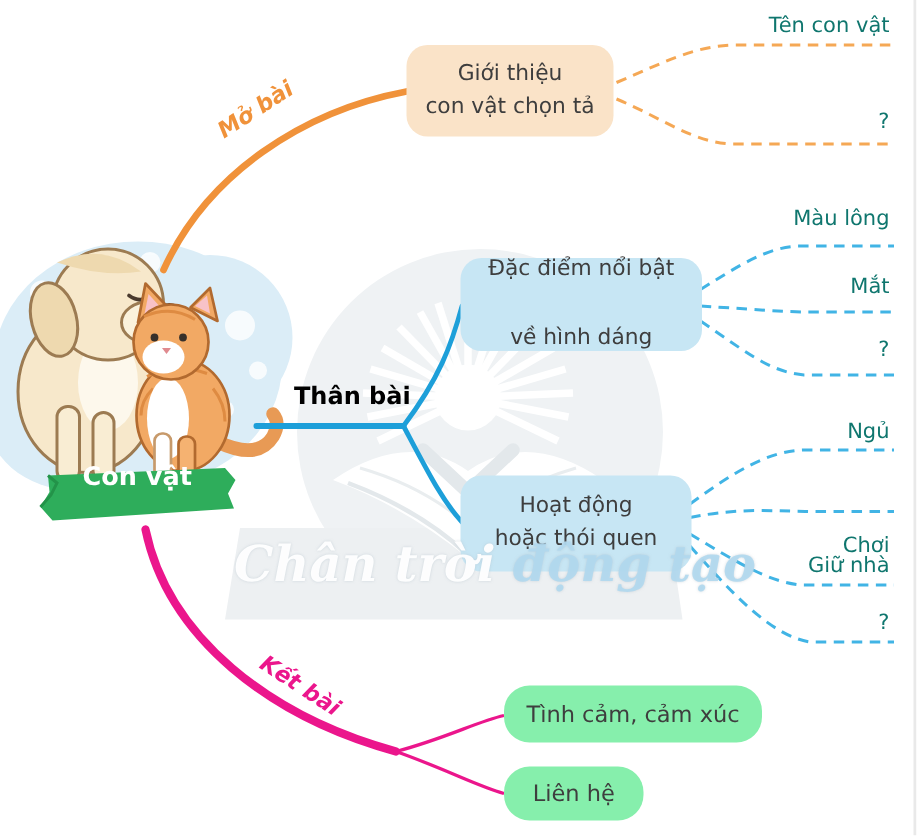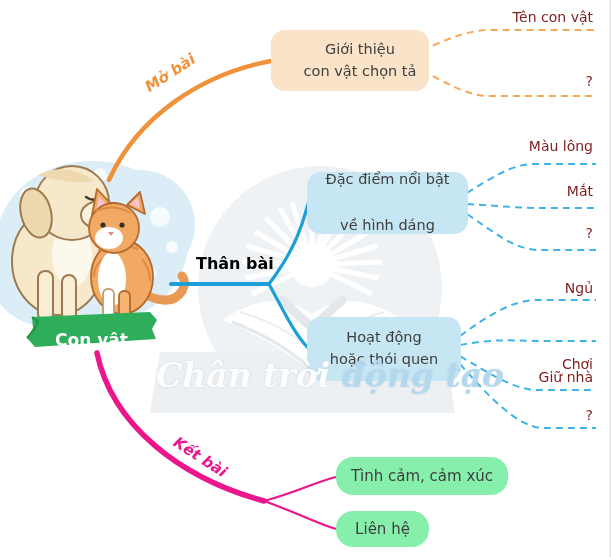--- a/index.html
+++ b/index.html
@@ -33,27 +33,27 @@
   .branch-label{
     position:absolute;font-weight:bold;font-size:15px;
     white-space:nowrap;z-index:3;
   }
   .rot-up{transform:rotate(-33deg);font-style:italic;}
   .rot-down{transform:rotate(33deg);font-style:italic;}
 
   
   .leaf{
     position:absolute;right:16px;text-align:right;
-    color:#7f1d1d;font-size:14px;white-space:nowrap;z-index:3;
+    color:#0f766e;font-size:14px;white-space:nowrap;z-index:3;
   }
 
   
   .root-label{
     position:absolute;left:24px;top:308px;width:135px;height:42px;
-    display:flex;align-items:flex-end;justify-content:center;
+    display:flex;align-items:flex-start;justify-content:center;
     color:#ffffff;font-weight:bold;font-size:17px;z-index:3;
   }
   .root-label svg{position:absolute;left:0;top:0;}
   .root-label span{position:relative;z-index:1;}
 
   
   .watermark-text{
     position:absolute;left:156px;top:356px;z-index:4;
     font-family:"DejaVu Serif","Liberation Serif",serif;
     font-style:italic;font-weight:bold;font-size:33px;
@@ -178,21 +178,21 @@
       <path d="M8,9 L126,4 L133,12 L128,21 L132,31 L11,39 L3,30 L9,20 Z" fill="#2ead5b"></path>
       <path d="M8,9 L14,14 L10,22 L3,30" fill="none" stroke="#239349" stroke-width="2"></path>
     </svg>
     <span>Con vật</span>
   </div>
 
   <div class="branch-label rot-up" style="left:142px;top:64px;color:#f0923a;">Mở bài</div>
   <div class="branch-label" style="left:196px;top:254px;color:#000000;font-size:16px;">Thân bài</div>
   <div class="branch-label rot-down" style="left:170px;top:448px;color:#eb168c;">Kết bài</div>
 
-  <div class="box box-orange" style="left:271px;top:30px;width:138px;height:61px;padding-left:20px;">
+  <div class="box box-orange" style="left:271px;top:30px;width:138px;height:61px;">
     <span>Giới thiệu</span>
     <span>con vật chọn tả</span>
   </div>
 
   <div class="box box-blue" style="left:307px;top:172px;width:161px;height:62px;gap:24px;">
     <span>Đặc điểm nổi bật</span>
     <span>về hình dáng</span>
   </div>
 
   <div class="box box-blue" style="left:307px;top:317px;width:154px;height:64px;">

